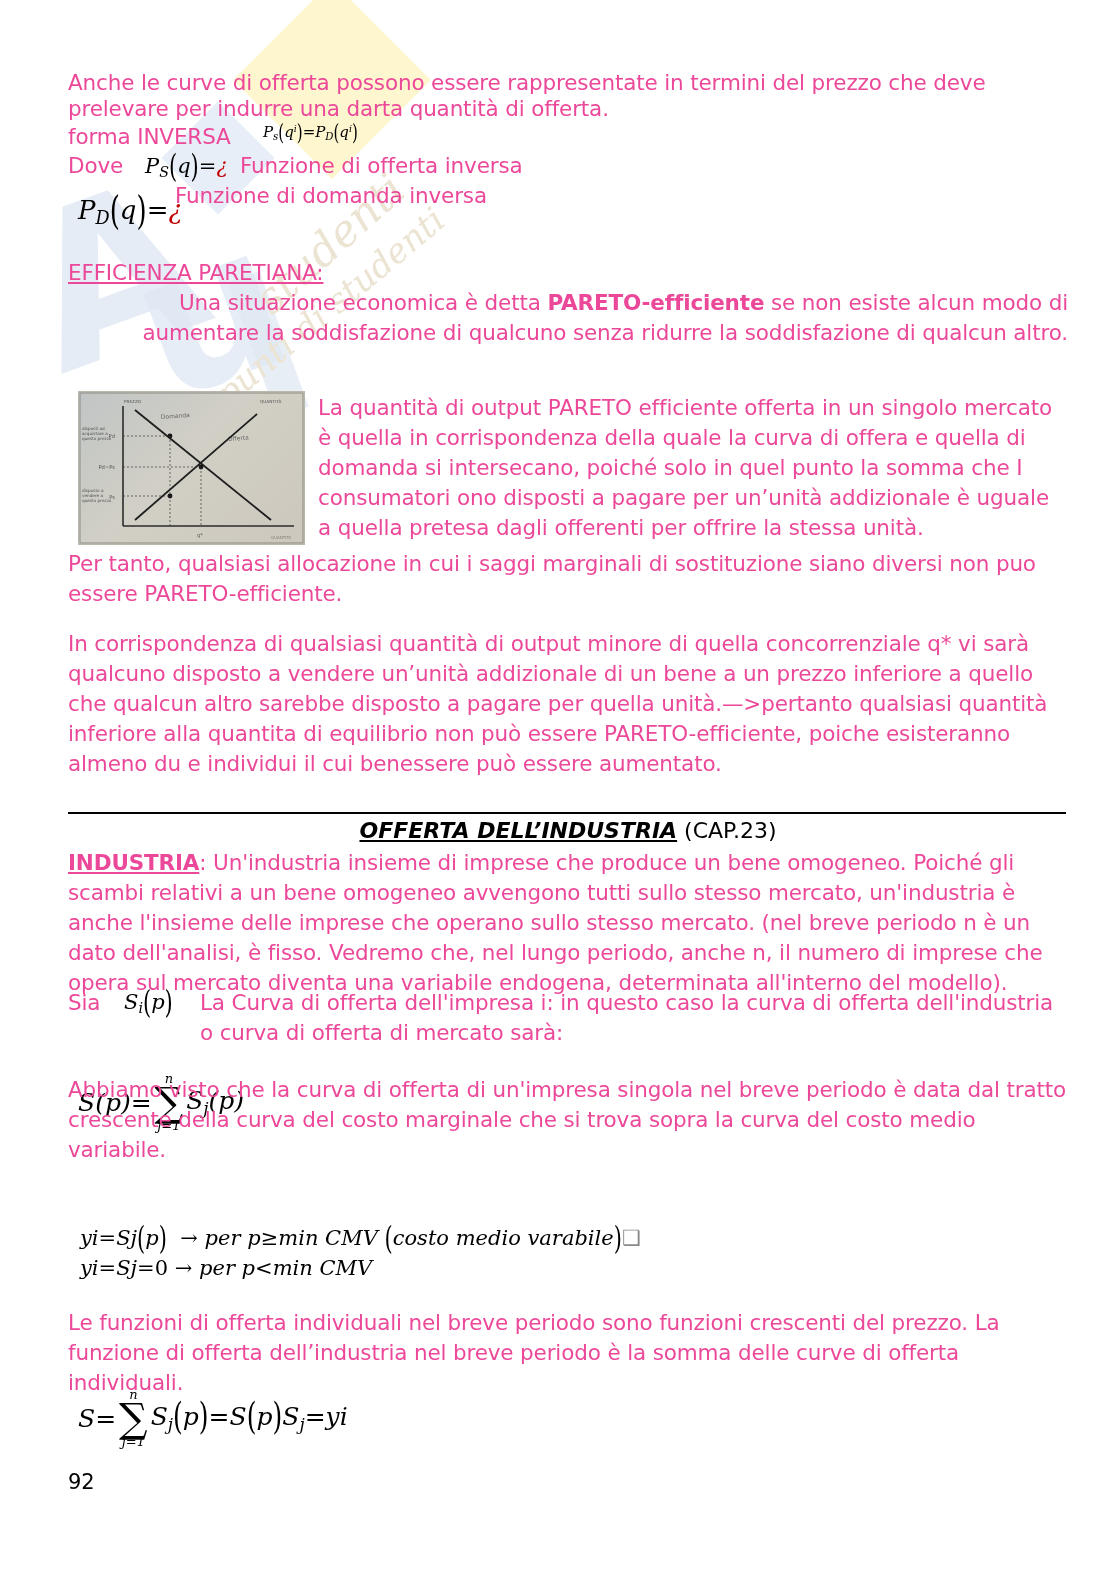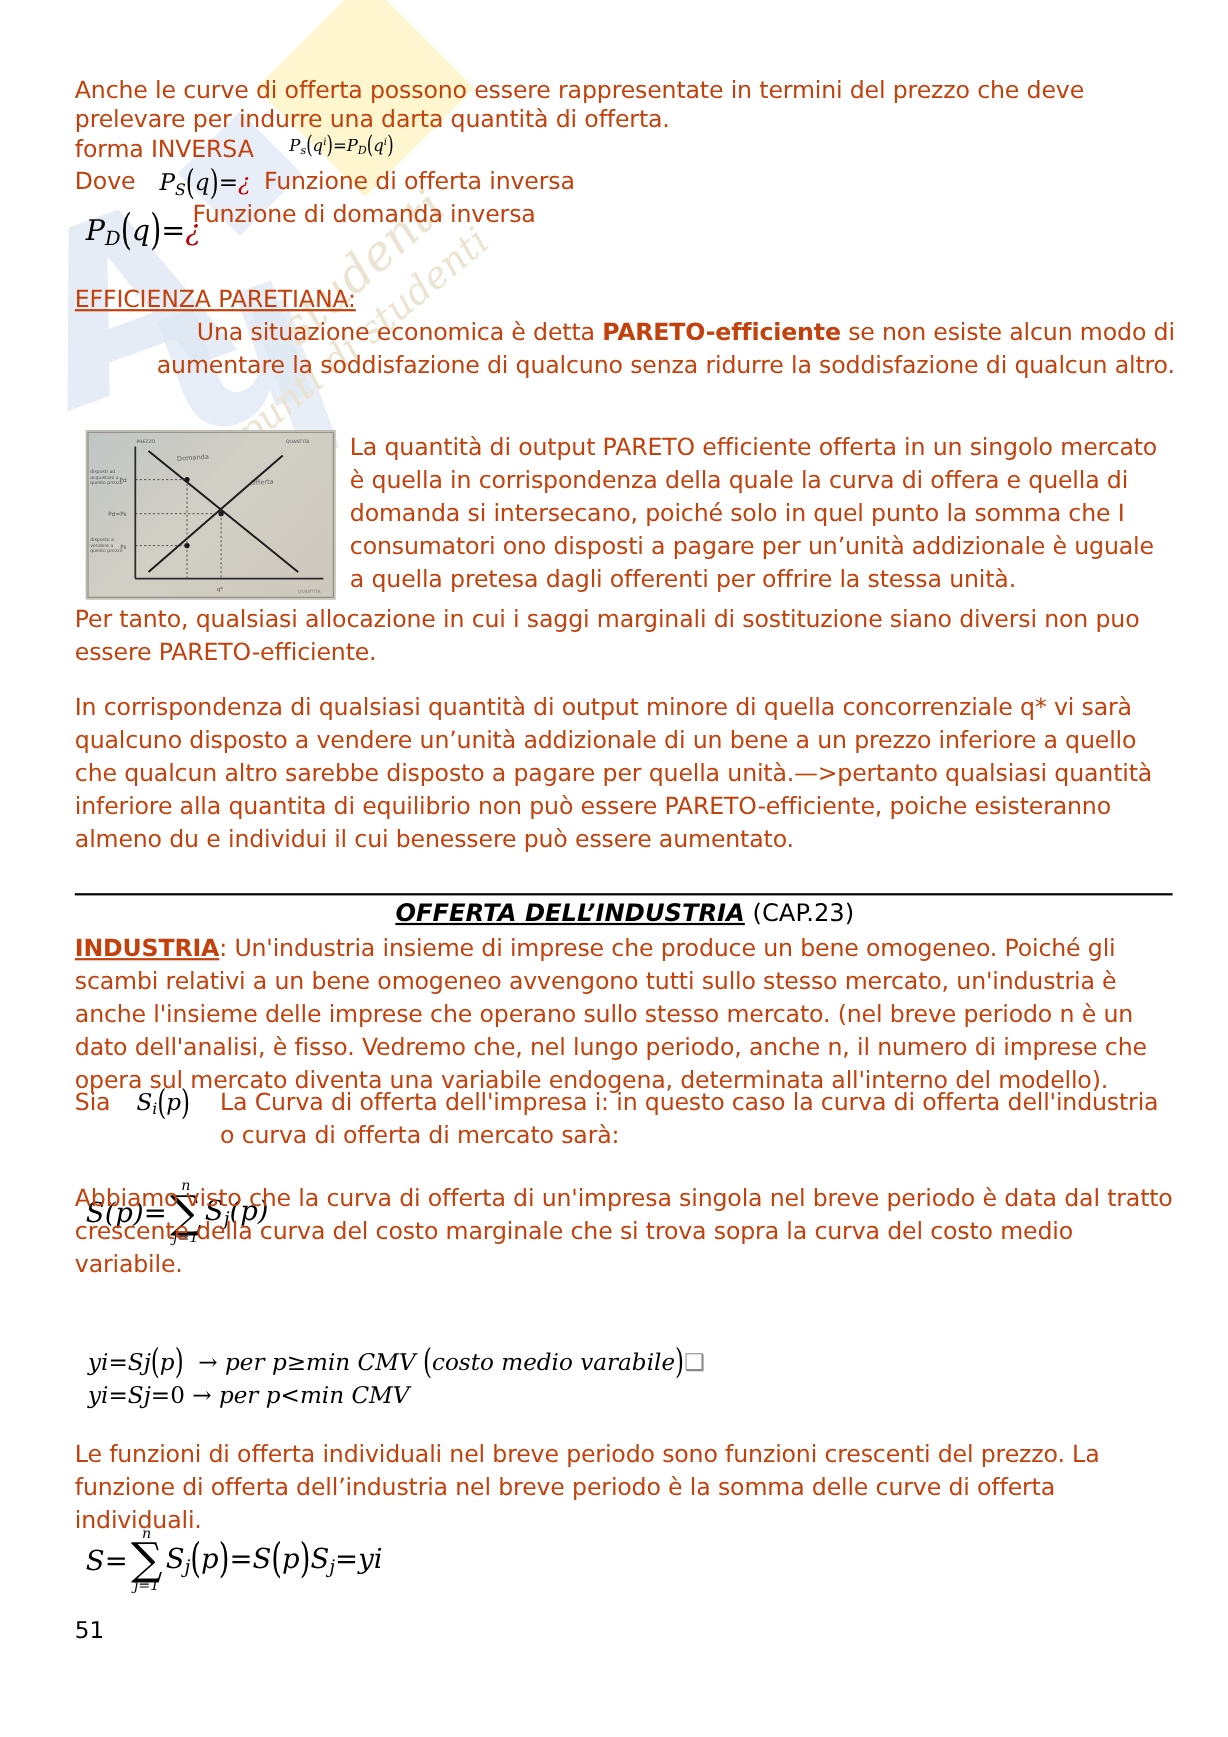--- a/index.html
+++ b/index.html
@@ -52,21 +52,21 @@
     position: absolute;
     left: 0; top: 0;
     width: 1116px;
     z-index: 2;
   }
   .para {
     position: absolute;
     font-family: "DejaVu Sans", sans-serif;
     font-size: 21.5px;
     line-height: 30px;
-    color: #c2410c;
+    color: #ec4899;
     letter-spacing: -0.15px;
   }
   .mathline {
     position: absolute;
     font-family: "DejaVu Serif", serif;
     font-style: italic;
     color: #000000;
     white-space: nowrap;
   }
   .underline { text-decoration: underline; }
@@ -266,21 +266,21 @@
     <div class="sumformula" style="left:78px; top:1388px;">
       <span>S=</span>
       <span class="sumsym">
         <span class="lim">n</span>
         <span class="sig">∑</span>
         <span class="lim">j=1</span>
       </span>
       <span><span>S</span><sub>j</sub><span class="bigparen">(</span>p<span class="bigparen">)</span>=S<span class="bigparen">(</span>p<span class="bigparen">)</span>S<sub>j</sub>=yi</span>
     </div>
 
-    <div class="page-number">51</div>
+    <div class="page-number">92</div>
   </div>
 
   <div id="figure">
     <div class="fg-inner"></div>
     <svg width="225" height="152" viewBox="0 0 225 152">
 
       <rect x="1" y="1" width="223" height="150" fill="none" stroke="#8d8b82" stroke-width="1"></rect>
 
       <line x1="44" y1="14" x2="44" y2="134" stroke="#2b2b2b" stroke-width="1.6"></line>
       <line x1="44" y1="134" x2="215" y2="134" stroke="#2b2b2b" stroke-width="1.6"></line>

